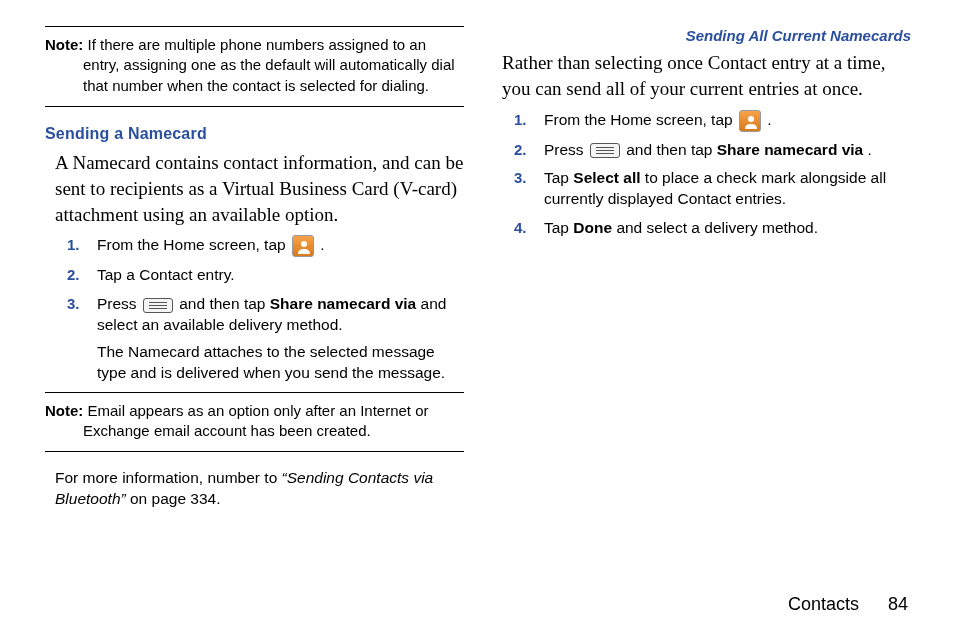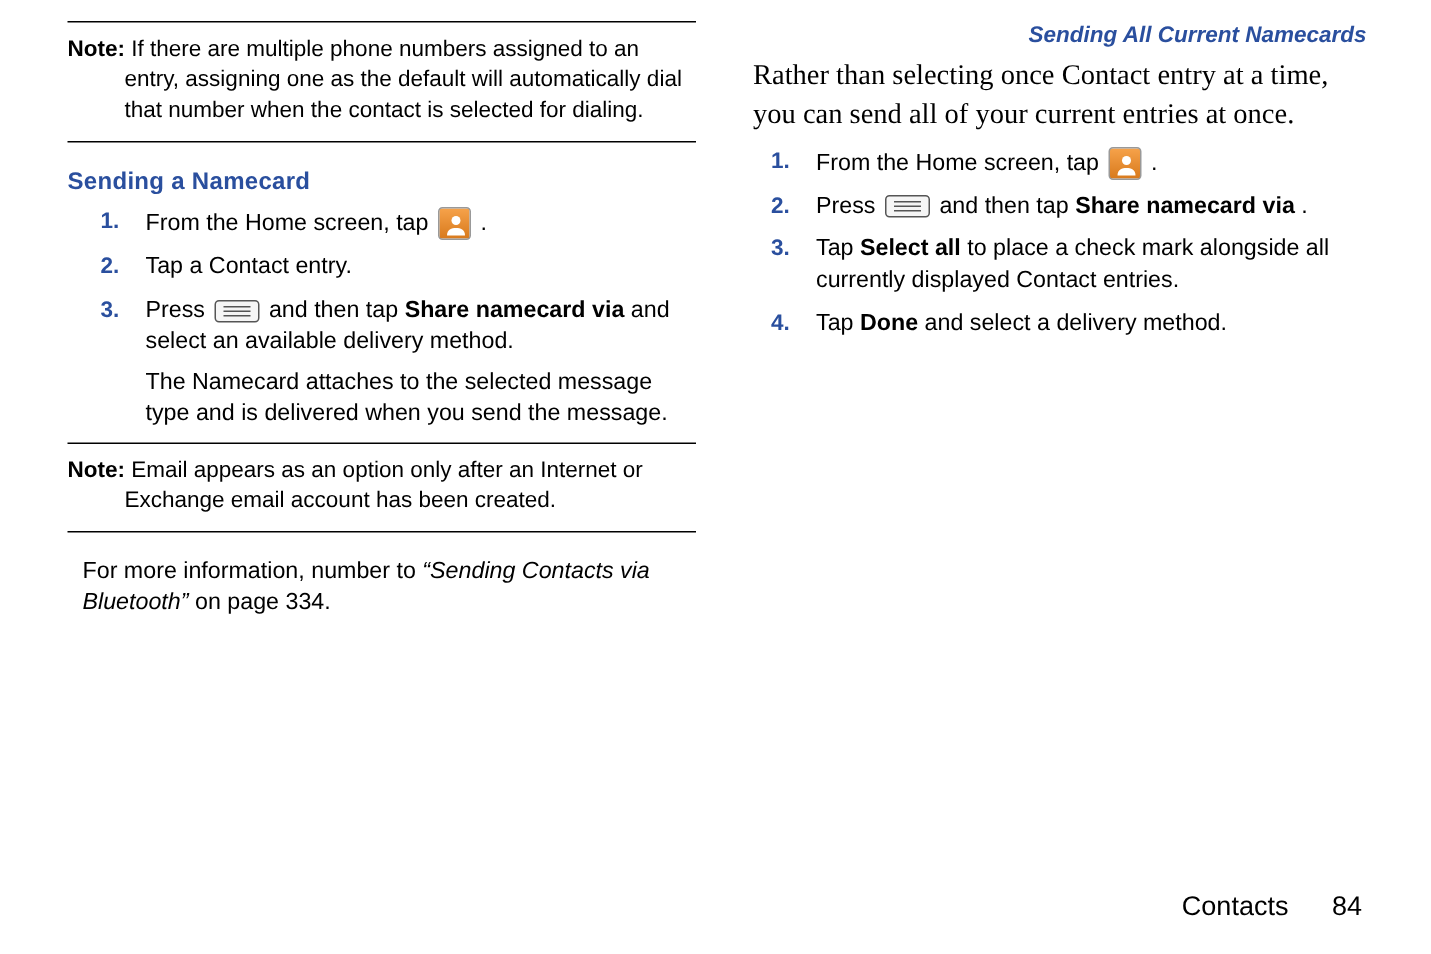--- a/index.html
+++ b/index.html
@@ -10,21 +10,21 @@
     font-family: Arial, Helvetica, sans-serif;
     font-size: 15.5px;
     color: #000;
     line-height: 1.35;
     position: relative;
     overflow: hidden;
   }
   .page {
     display: flex;
     gap: 28px;
-    padding: 14px 43px 0 45px;
+    padding: 26px 43px 0 45px;
   }
   .col {
     width: 50%;
   }
   .note-block {
     border-top: 1px solid #000;
     border-bottom: 1px solid #000;
     padding: 8px 0 10px 0;
     margin-bottom: 16px;
     font-size: 15px;
@@ -135,20 +135,21 @@
 
     <div class="note-block">
       <span class="note-text">
         <span class="note-label">Note:</span>
         <span>If there are multiple phone numbers assigned to an entry, assigning one as the default will automatically dial that number when the contact is selected for dialing.</span>
       </span>
     </div>
 
     <div class="h1">Sending a Namecard</div>
 
+    <p class="body-text">A Namecard contains contact information, and can be sent to recipients as a Virtual Business Card (V-card) attachment using an available option.</p>
 
     <ol class="steps">
       <li>
         <span class="num">1.</span>
         <span class="step-body">
           <span>From the Home screen, tap </span>
           <span class="icon contacts-icon">
             <svg width="16" height="16" viewBox="0 0 16 16">
                 <circle cx="8" cy="5" r="3" fill="#fff"></circle>
                 <path d="M2 15c0-4 3-5 6-5s6 1 6 5" fill="#fff"></path>

